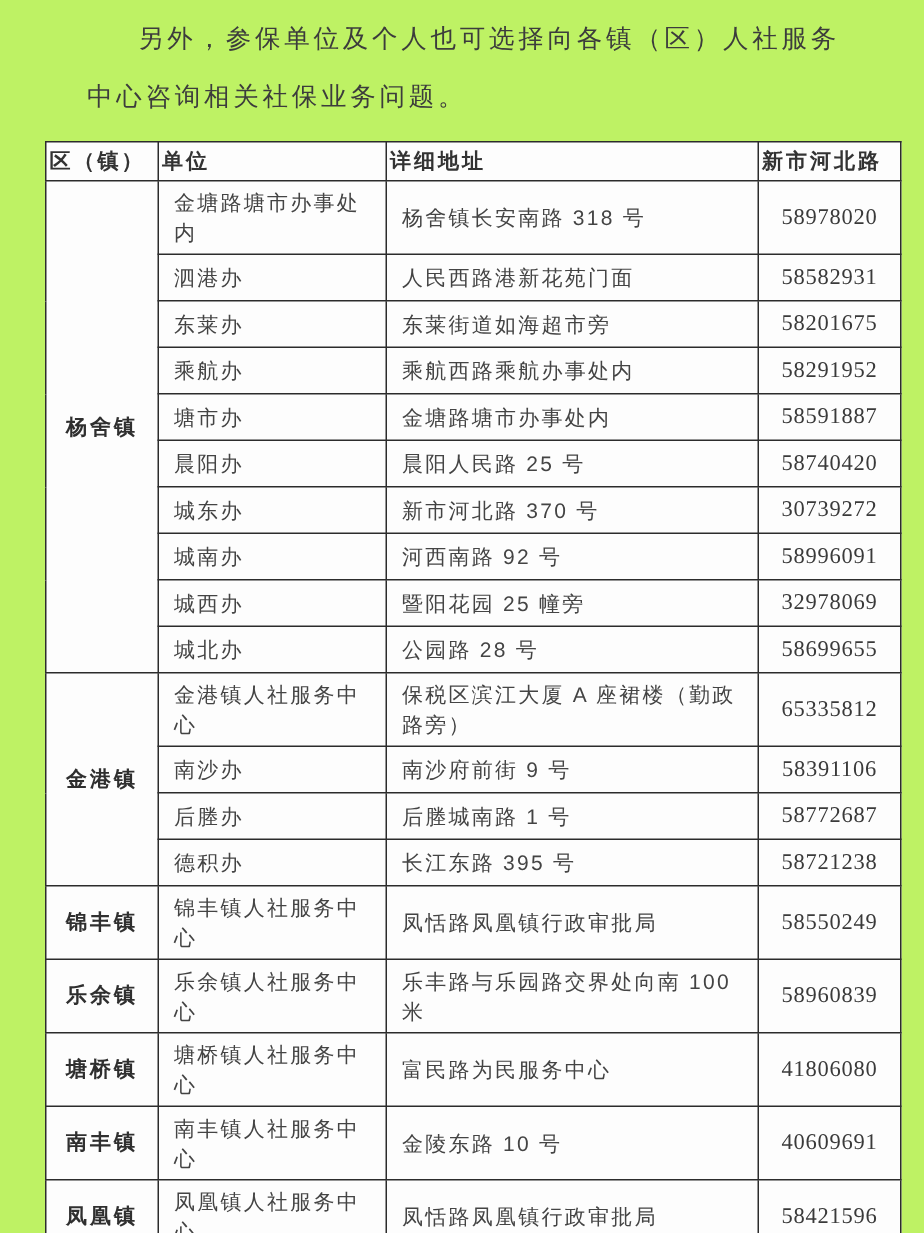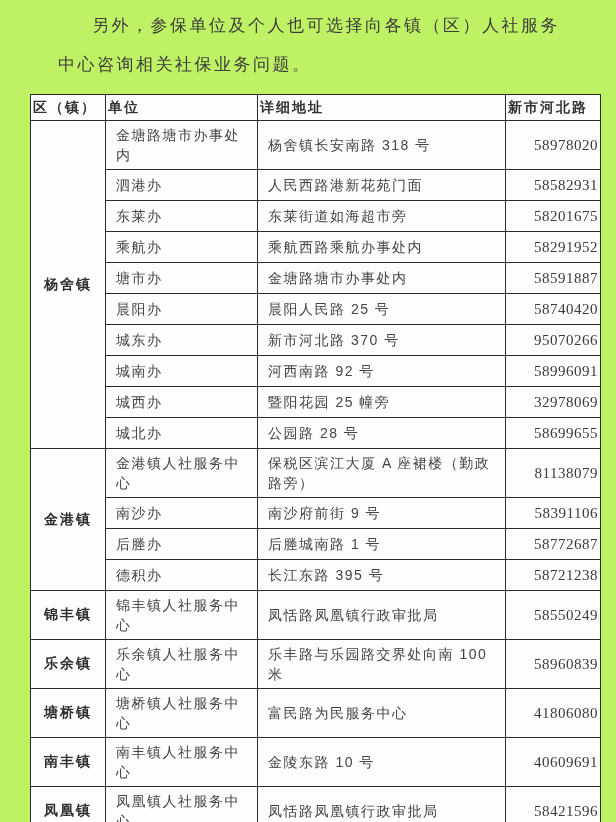--- a/index.html
+++ b/index.html
@@ -56,21 +56,21 @@
     padding: 4px 2px;
     color: #2f2f2f;
   }
   td.unit-cell, td.address-cell {
     text-align: left;
     letter-spacing: 1.5px;
     line-height: 20px;
     color: #444;
   }
   td.phone-cell {
-    text-align: right;
+    text-align: center;
     font-family: "Liberation Serif", serif;
     font-size: 15px;
     letter-spacing: 0.5px;
     padding: 4px 2px;
     color: #3a3a3a;
     margin-top: 36px;
   }
 </style>
 </head>
 <body>
@@ -121,42 +121,42 @@
           <td class="phone-cell">58591887</td>
         </tr>
         <tr>
           <td class="unit-cell">晨阳办</td>
           <td class="address-cell">晨阳人民路 25 号</td>
           <td class="phone-cell">58740420</td>
         </tr>
         <tr>
           <td class="unit-cell">城东办</td>
           <td class="address-cell">新市河北路 370 号</td>
-          <td class="phone-cell">95070266</td>
+          <td class="phone-cell">30739272</td>
         </tr>
         <tr>
           <td class="unit-cell">城南办</td>
           <td class="address-cell">河西南路 92 号</td>
           <td class="phone-cell">58996091</td>
         </tr>
         <tr>
           <td class="unit-cell">城西办</td>
           <td class="address-cell">暨阳花园 25 幢旁</td>
           <td class="phone-cell">32978069</td>
         </tr>
         <tr>
           <td class="unit-cell">城北办</td>
           <td class="address-cell">公园路 28 号</td>
           <td class="phone-cell">58699655</td>
         </tr>
         <tr>
           <td class="region-cell" rowspan="4">金港镇</td>
           <td class="unit-cell">金港镇人社服务中心</td>
           <td class="address-cell">保税区滨江大厦 A 座裙楼（勤政路旁）</td>
-          <td class="phone-cell">81138079</td>
+          <td class="phone-cell">65335812</td>
         </tr>
         <tr>
           <td class="unit-cell">南沙办</td>
           <td class="address-cell">南沙府前街 9 号</td>
           <td class="phone-cell">58391106</td>
         </tr>
         <tr>
           <td class="unit-cell">后塍办</td>
           <td class="address-cell">后塍城南路 1 号</td>
           <td class="phone-cell">58772687</td>

